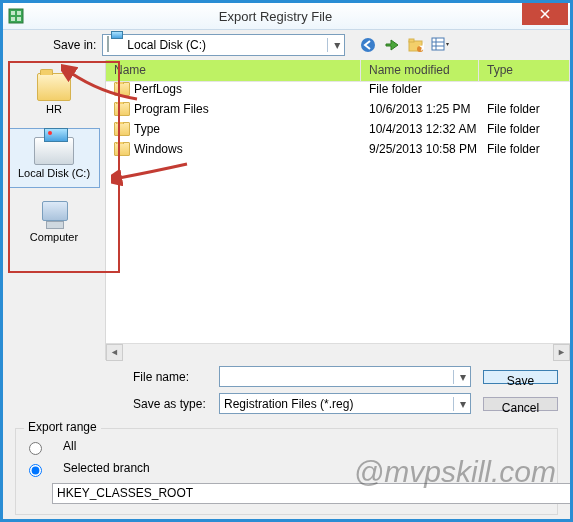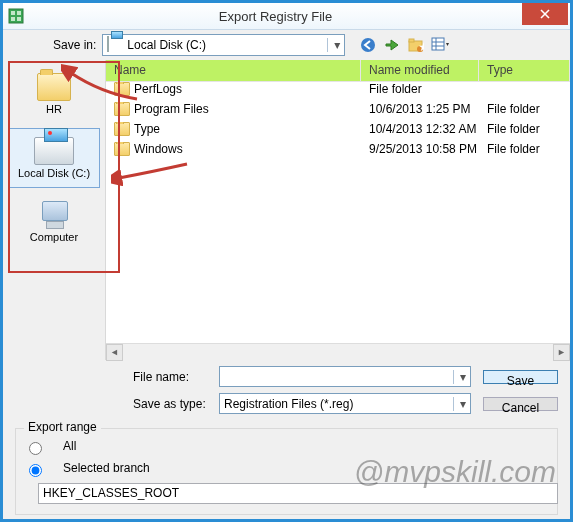--- a/index.html
+++ b/index.html
@@ -36,21 +36,21 @@
   .bottomform { padding:6px 12px 6px 130px; }
   .formrow { display:flex; align-items:center; margin-bottom:6px; gap:12px;}
   .formrow .lbl{ width:74px; text-align:left;}
   .formrow .combo{ width:252px; height:21px; border:1px solid #7a9ebd; background:#fff; display:flex;align-items:center; padding:0 4px;}
   .formrow .combo .caret{ margin-left:auto; color:#555; border-left:1px solid #b0c4d8;padding-left:6px;}
   .btn { width:75px; height:14px; border:1px solid #aab; background:#e1e1e1; text-align:center; line-height:20px; cursor:pointer;}
   .btn.primary{ border:1px solid #3c7fb1; background:#ddeffc; }
   .exportrange { margin:2px 12px 10px 12px; border:1px solid #d9d9d9; padding:10px 8px 10px 8px; position:relative;}
   .exportrange .legend{ position:absolute; top:-9px; left:8px; background:#f0f0f0; padding:0 4px; color:#000;}
   .exportrange label{ display:flex;align-items:flex-start;gap:18px; margin-bottom:6px;}
-  .branchbox { width:520px; height:21px; border:1px solid #abadb3; background:#fff; padding:2px 4px; margin-left:14px; margin-top:2px;}
+  .branchbox { width:520px; height:21px; border:1px solid #abadb3; background:#fff; padding:2px 4px; margin-left:28px; margin-top:2px;}
   
   .folder-icon{ width:16px;height:14px; background:linear-gradient(#ffe9a8,#f3cf6a); border:1px solid #d6b24e; border-radius:1px; position:relative;}
   .folder-icon::before{content:"";position:absolute;top:-3px;left:1px;width:6px;height:3px;background:#f3cf6a;border:1px solid #d6b24e;border-bottom:none;border-radius:1px 1px 0 0;}
   .folder-big{ width:34px;height:28px; background:linear-gradient(#fff2c7,#f3cf6a); border:1px solid #d6b24e; border-radius:2px; position:relative;}
   .folder-big::before{content:"";position:absolute;top:-5px;left:2px;width:11px;height:5px;background:#f3cf6a;border:1px solid #d6b24e;border-bottom:none;border-radius:2px 2px 0 0;}
   .drive-big{ width:40px;height:28px; background:linear-gradient(#fff,#cfd8df); border:1px solid #9aa6b2; border-radius:2px; position:relative;}
   .drive-big::before{content:"";position:absolute;top:-10px;left:9px;width:22px;height:12px;background:linear-gradient(#a9e2ff,#4aa3e0);border:1px solid #3b7fa8;}
   .drive-big::after{content:"";position:absolute;top:-7px;left:13px;width:4px;height:4px;background:#f33;border-radius:50%;}
   .pc-big{ width:36px;height:28px; position:relative;}
   .pc-big::before{content:"";position:absolute;top:0;left:6px;width:24px;height:18px;background:linear-gradient(#dce9f7,#aac3dc);border:1px solid #7a9ebd;border-radius:2px;}

